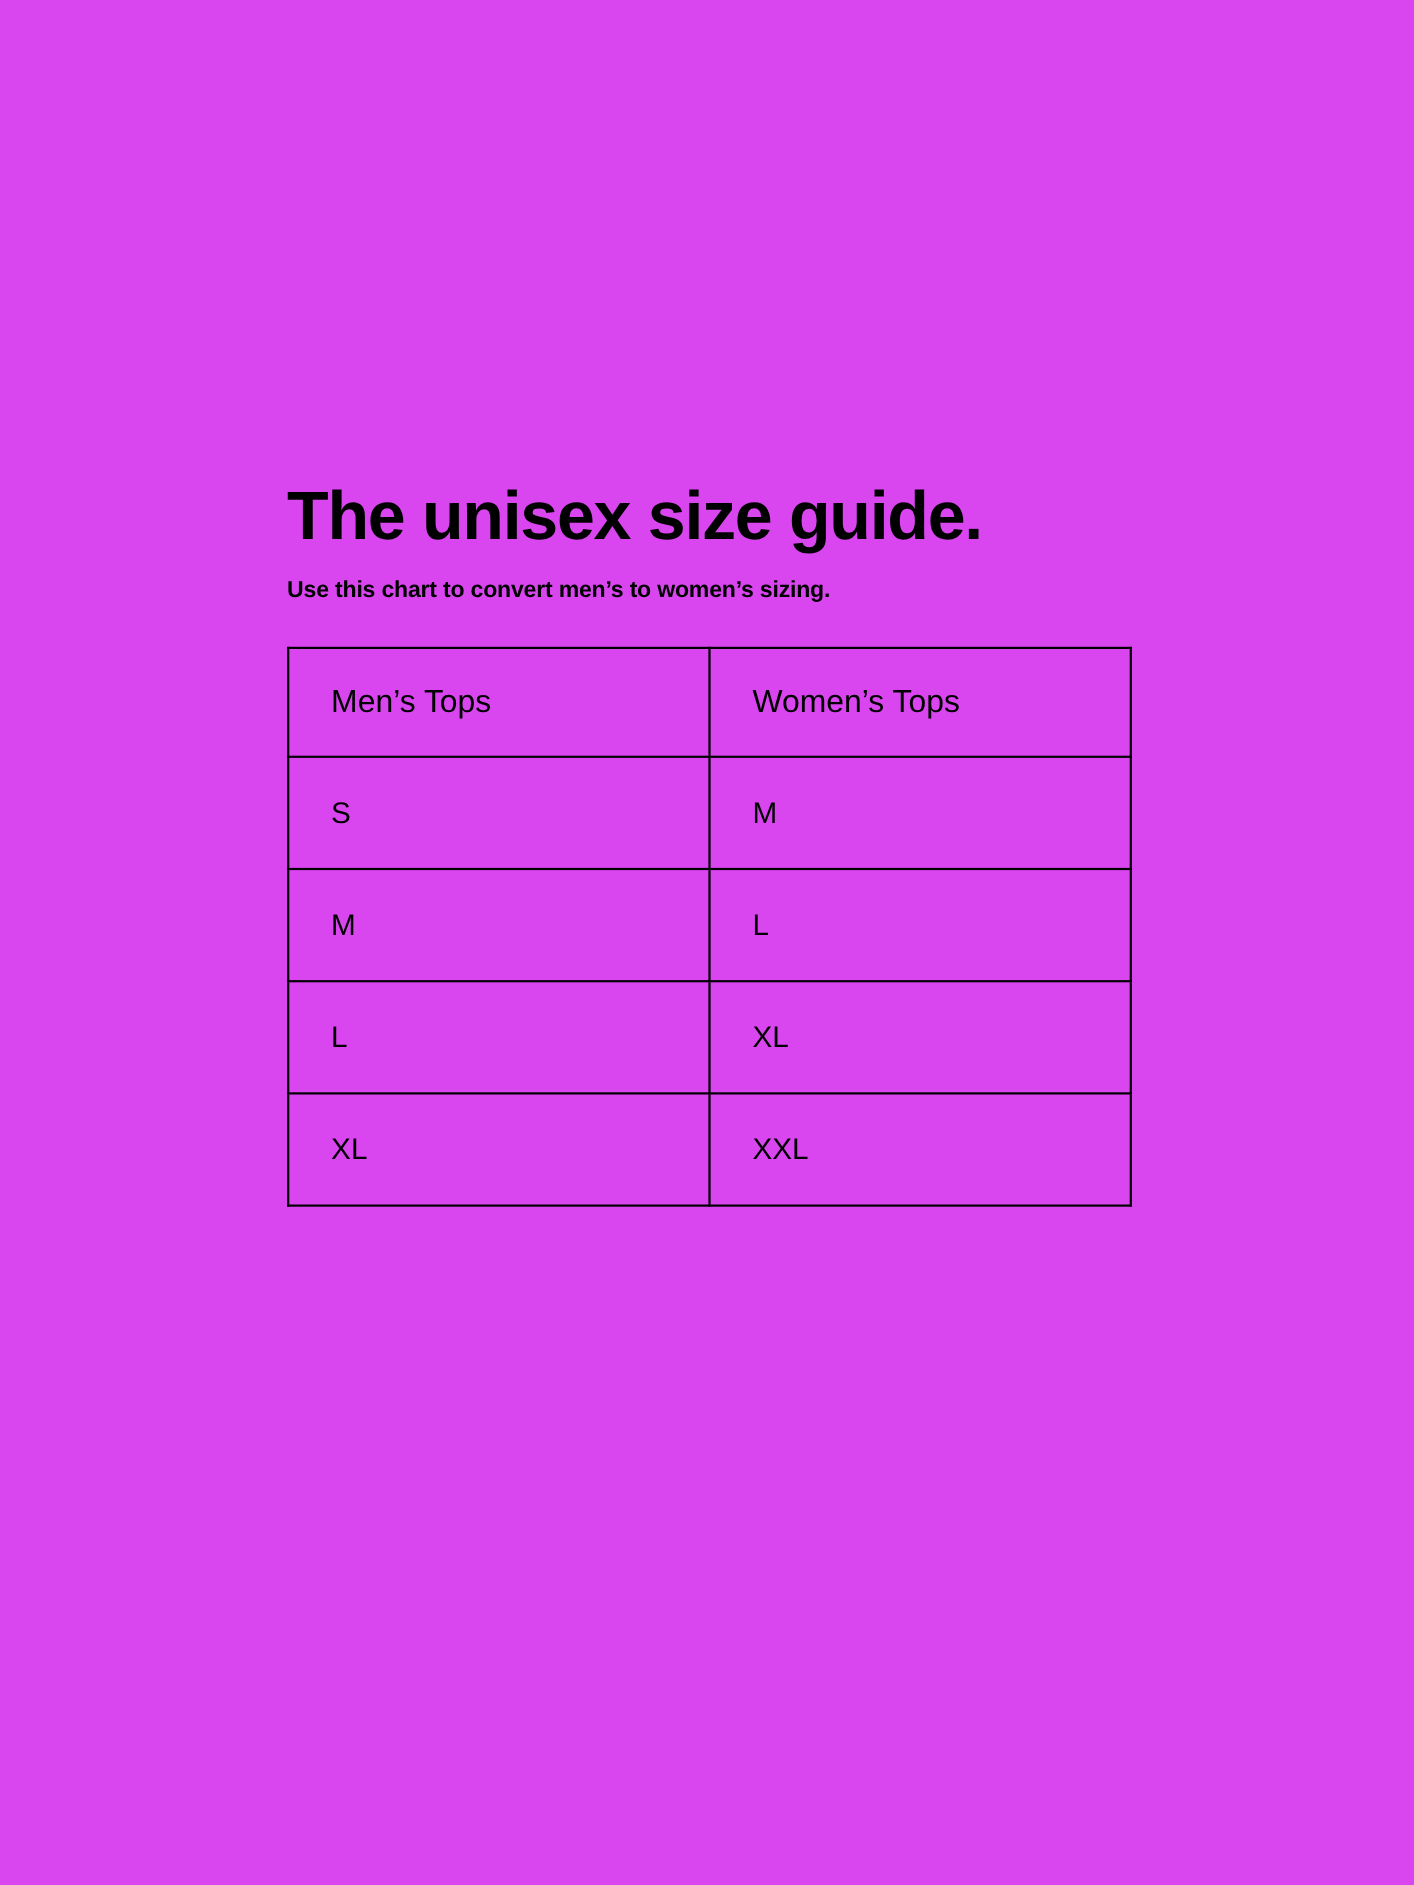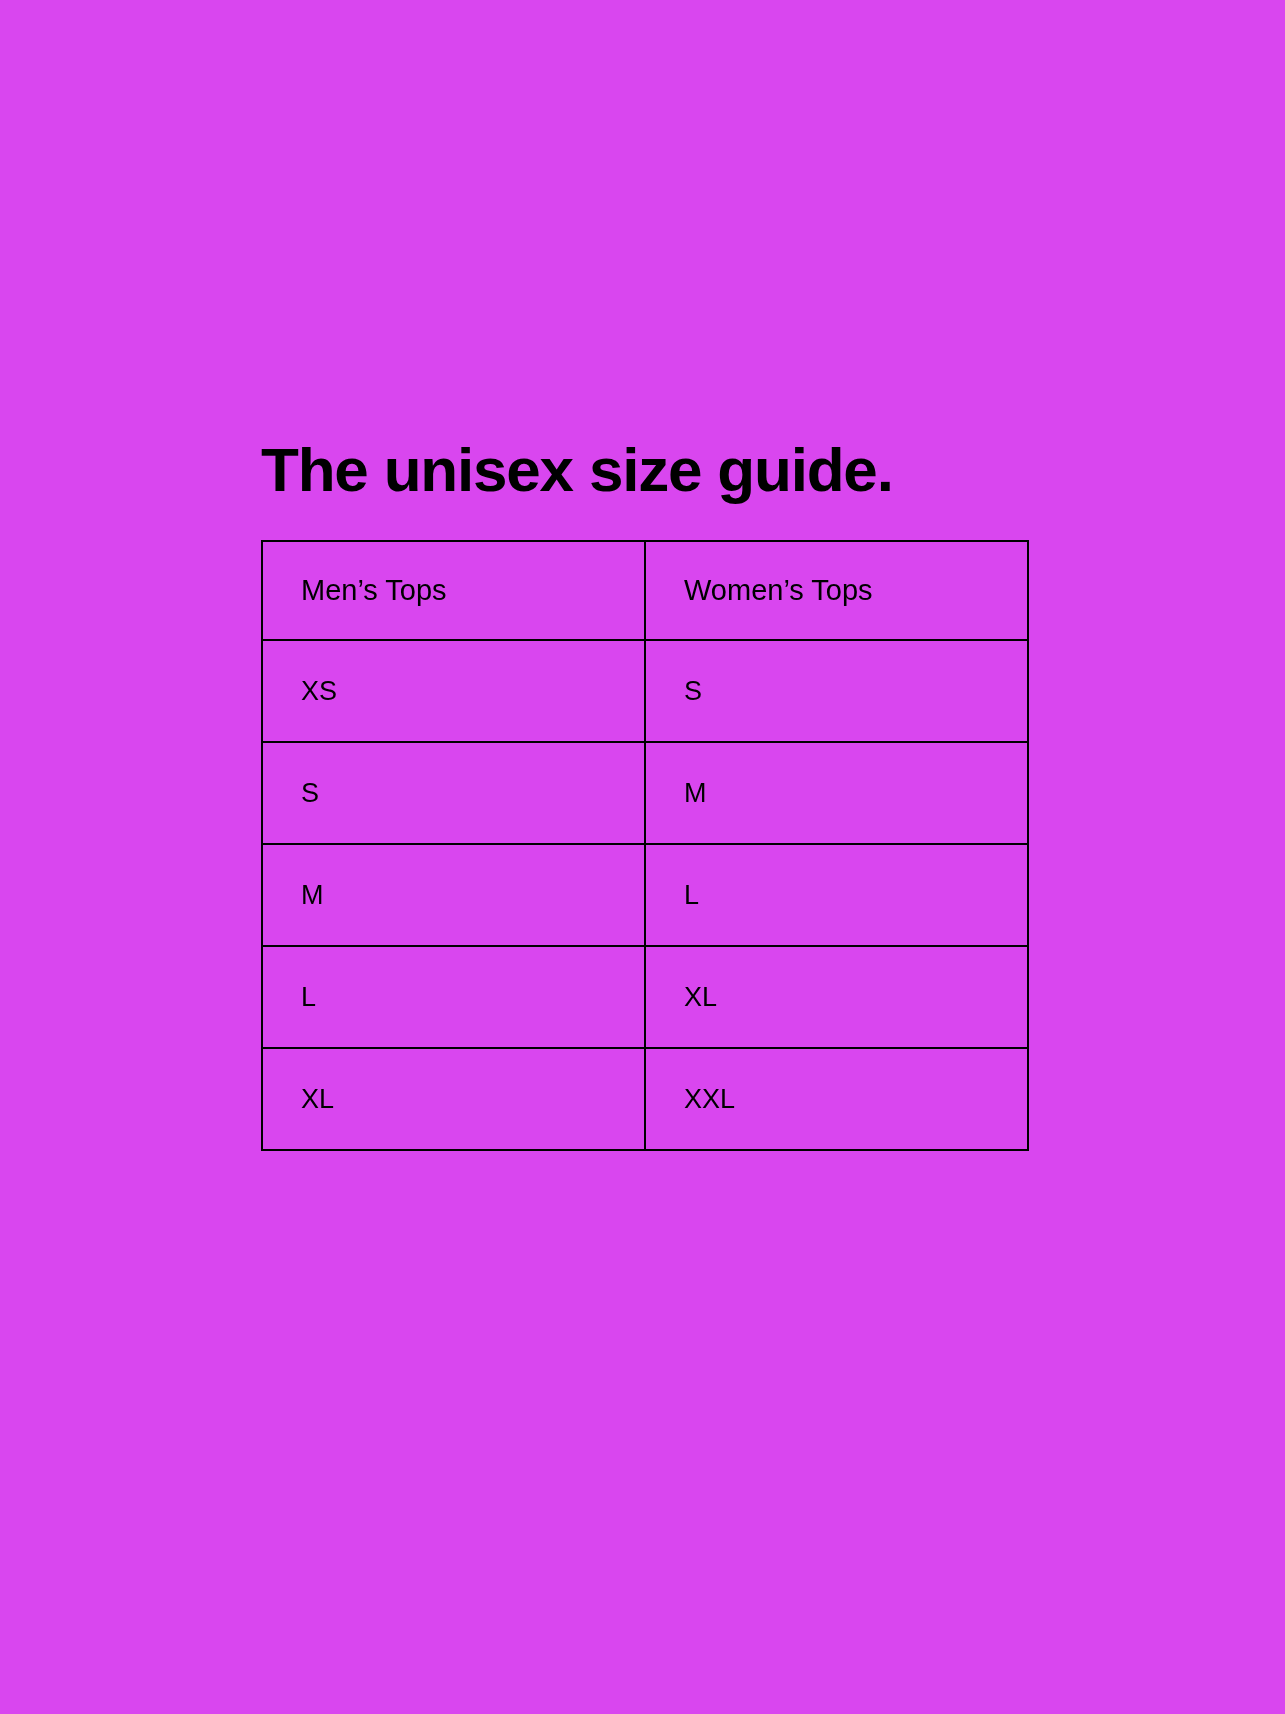--- a/index.html
+++ b/index.html
@@ -70,37 +70,34 @@
   .size-table col.c2 { width: 383px; }
 </style>
 </head>
 <body>
 
 <div class="page">
   <div class="content">
 
     <h1 class="title">The unisex size guide.</h1>
 
+    <p class="subtitle">Use this chart to convert men’s to women’s sizing.</p>
 
     <table class="size-table">
       <colgroup>
         <col class="c1">
         <col class="c2">
       </colgroup>
       <thead>
         <tr>
           <th>Men’s Tops</th>
           <th>Women’s Tops</th>
         </tr>
       </thead>
       <tbody>
-        <tr>
-          <td>XS</td>
-          <td>S</td>
-        </tr>
         <tr>
           <td>S</td>
           <td>M</td>
         </tr>
         <tr>
           <td>M</td>
           <td>L</td>
         </tr>
         <tr>
           <td>L</td>

